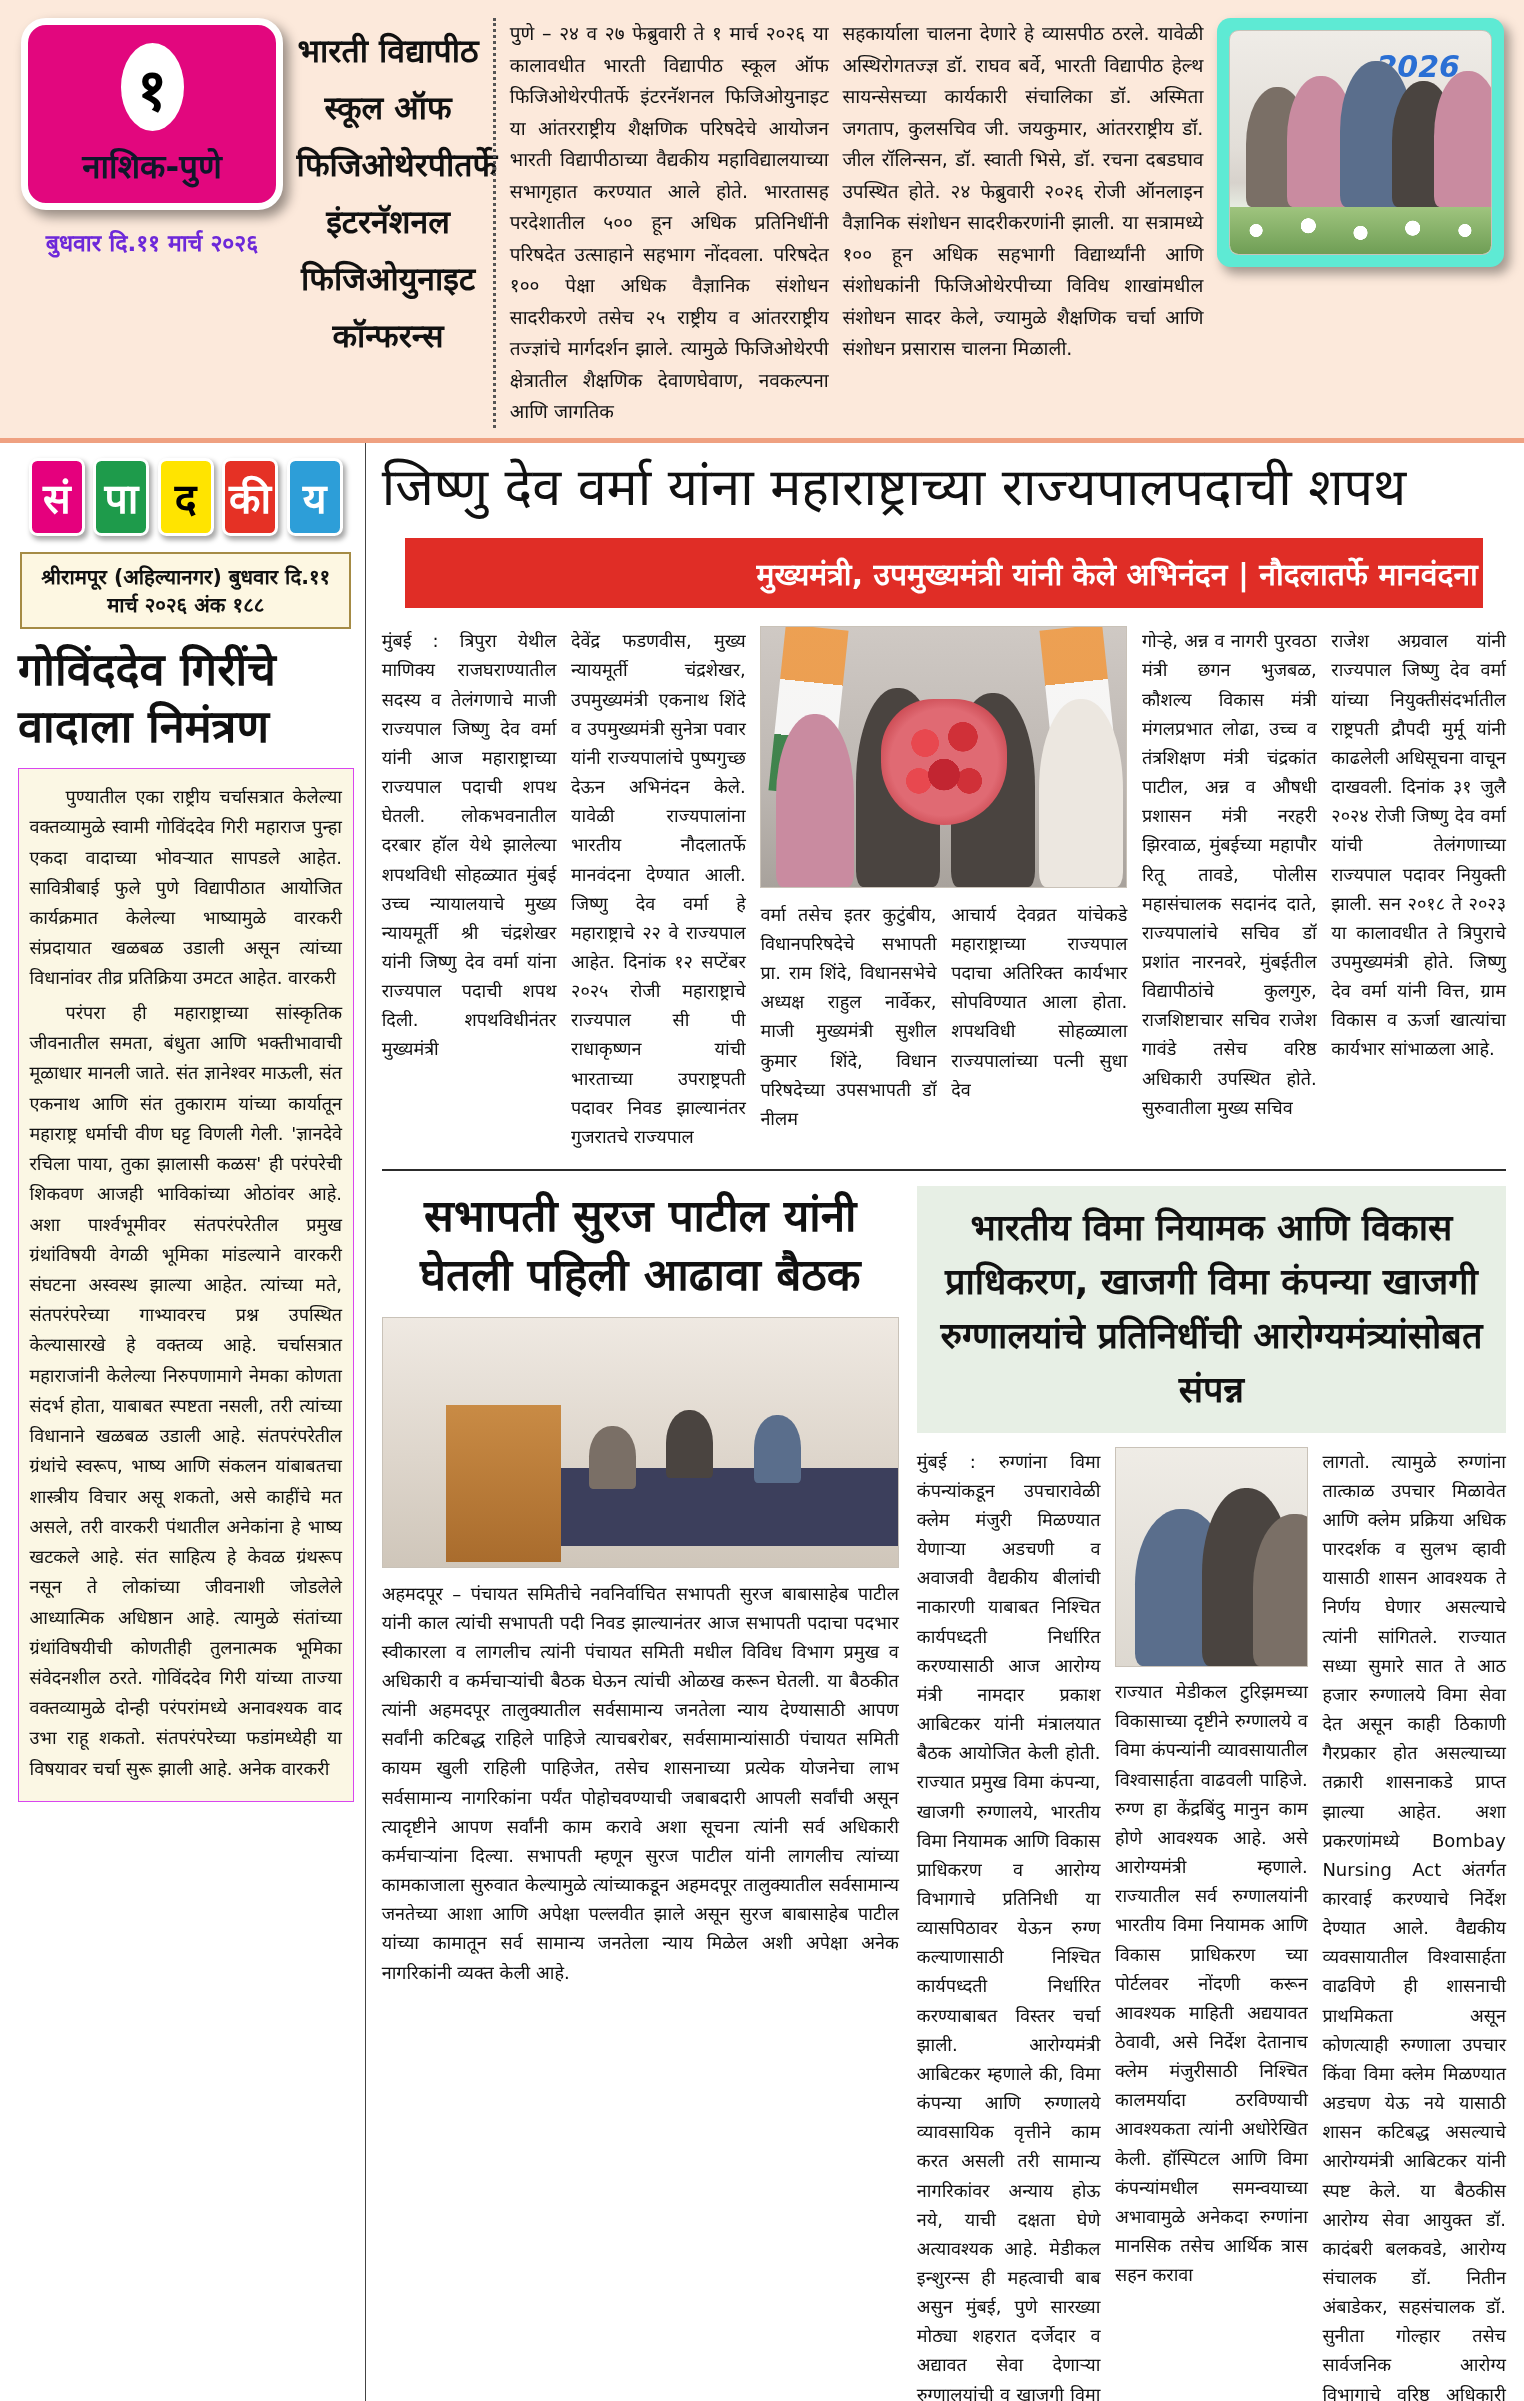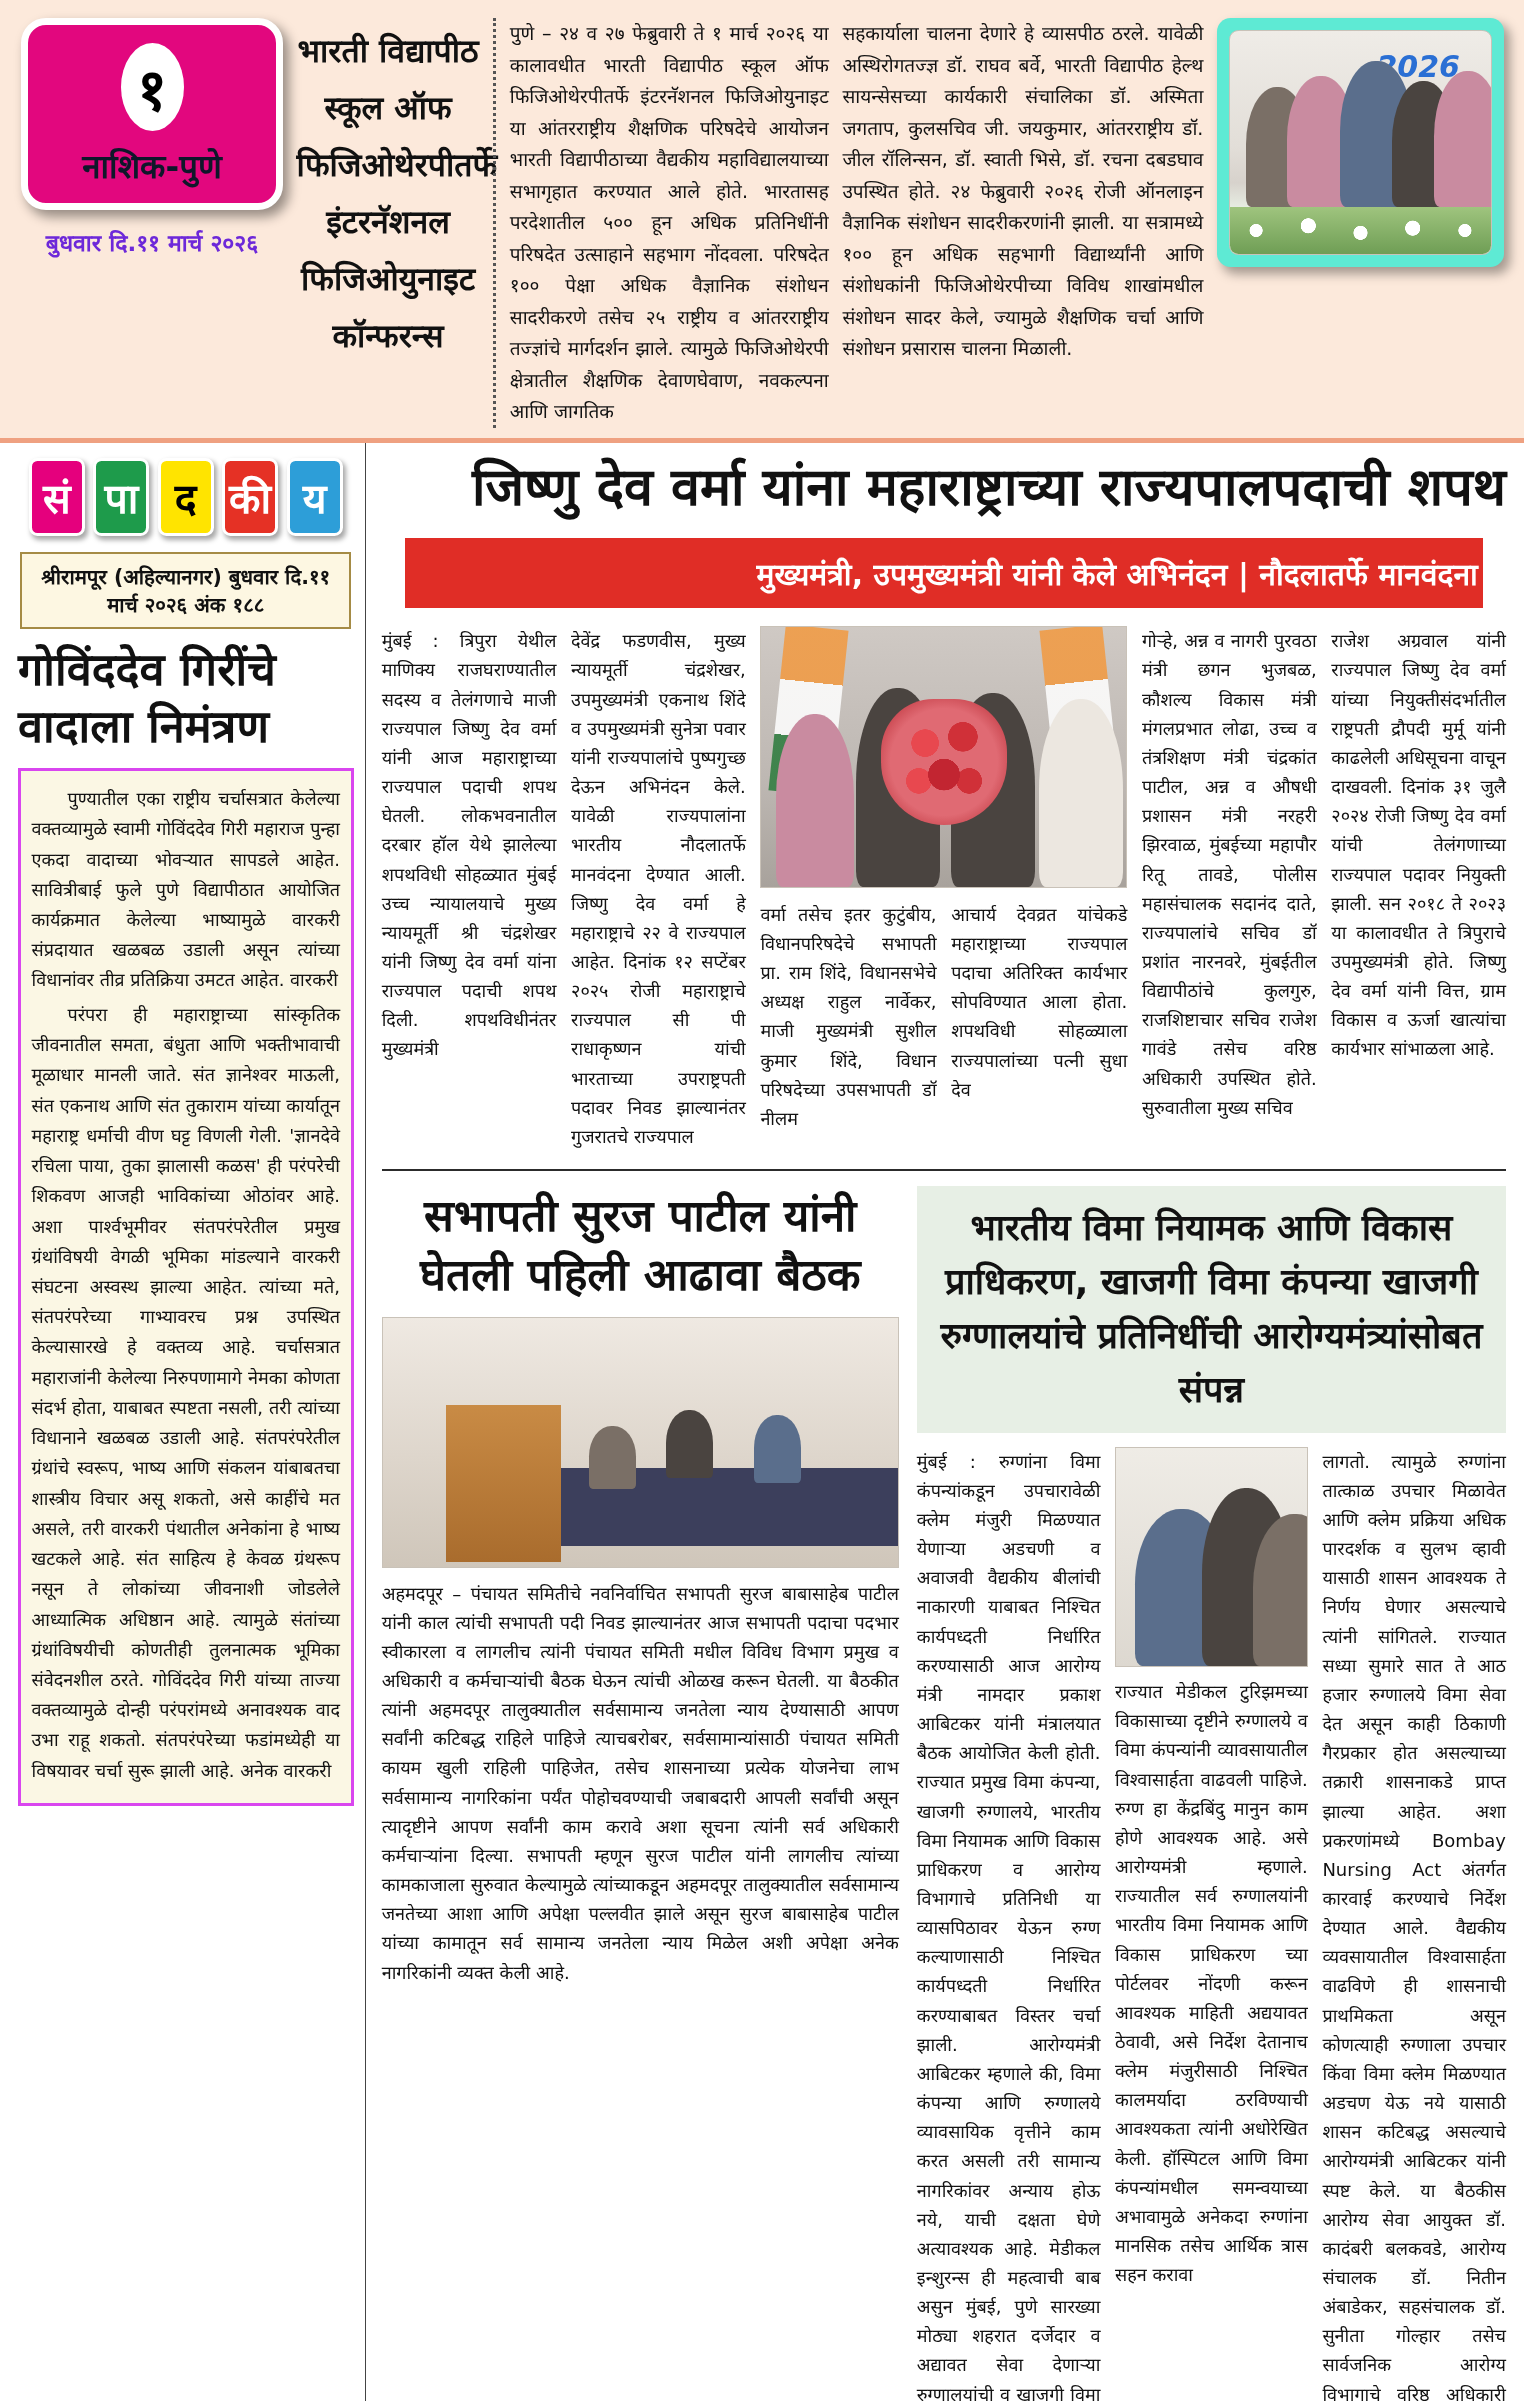--- a/index.html
+++ b/index.html
@@ -45,25 +45,25 @@
   .band2 { display:flex; }
   .editorial { width:366px; flex:none; border-right:1.6px solid #444; padding:15.7px 11.5px 13.6px 18px; }
   .tiles { display:flex; gap:8.4px; justify-content:center; }
   .tile { width:56px; height:78px; border-radius:8.4px; border:3.1px solid #fff; box-shadow:2.6px 3.7px 5.2px rgba(0,0,0,.35);
           display:flex; align-items:center; justify-content:center; font-size:41px; font-weight:800; color:#fff; }
   .tile-1 { background:#e5007d; } .tile-2 { background:#1e9b4b; } .tile-3 { background:#ffe400; color:#000; }
   .tile-4 { background:#e53125; } .tile-5 { background:#2d9ed8; }
   .dateline { margin:15.7px 2.1px 13.6px; border:2.6px solid #a58b45; background:#fdf7e2; text-align:center;
               font-size:20.4px; font-weight:800; padding:8.4px 4.2px; }
   .ed-headline { font-size:45px; font-weight:800; line-height:1.25; margin-bottom:13.6px; }
-  .ed-body { background:#fbf7e4; border:3px solid #d946ef; padding:12.6px 10.5px; font-size:18px; line-height:1.68; text-align:justify; }
+  .ed-body { background:#fbf7e4; border:1px solid #d946ef; padding:12.6px 10.5px; font-size:18px; line-height:1.68; text-align:justify; }
   .ed-body p { text-indent:2em; margin-bottom:4.2px; }
 
   .main-area { flex:1; padding:9.4px 19px 5.2px 15.7px; }
-  .gov-headline { font-size:52px; font-weight:700; text-align:right; line-height:1.25; margin:3.1px 0 18px; }
+  .gov-headline { font-size:52px; font-weight:400; text-align:left; line-height:1.25; margin:3.1px 0 18px; }
   .red-bar { background:#e02d26; color:#ffffff; font-size:30px; font-weight:800; text-align:right;
              padding:14.6px 5.2px; margin:0 23px 18px; }
   .gov-body { display:flex; gap:14.6px; font-size:18px; line-height:1.62; text-align:justify; }
   .gov-col { flex:1; }
   .gov-mid { flex:2.1; display:flex; flex-direction:column; }
   .ph-flags { height:262px; margin-bottom:11.5px; background:linear-gradient(180deg,#cfc9c4 0%,#bdb7b2 60%,#a8a29c 100%); }
   .flag { position:absolute; top:0; width:63px; height:167px;
           background:linear-gradient(180deg,#f2993f 0 33%,#ffffff 33% 66%,#2a7a3b 66% 100%); opacity:.85; }
   .flag.left { left:15.7px; transform:rotate(6deg); }
   .flag.right { right:15.7px; transform:rotate(-6deg); }

